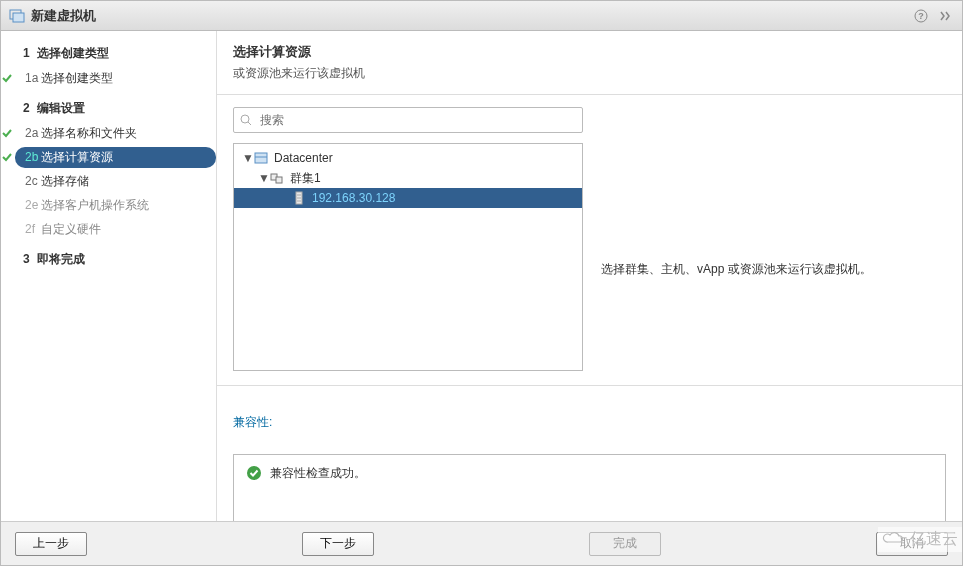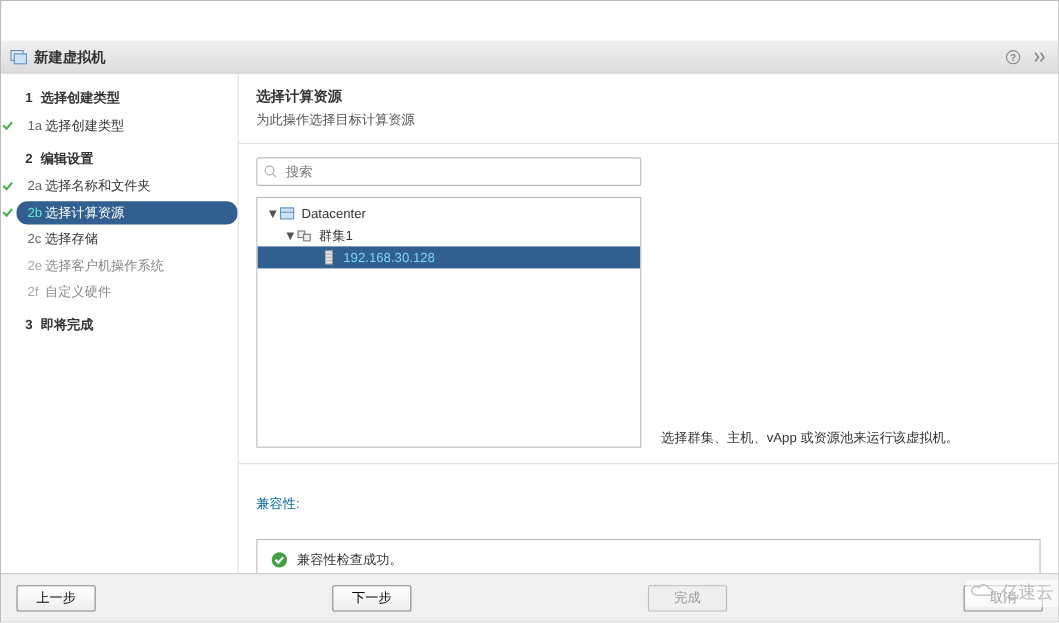--- a/index.html
+++ b/index.html
@@ -21,21 +21,20 @@
 
   .titlebar {
     height: 30px;
     background: linear-gradient(#f0f0f0, #dcdcdc);
     border-bottom: 1px solid #bbb;
     display: flex; align-items: center;
     padding: 0 8px;
     font-weight: bold;
     font-size: 13px;
     color: #333;
-    margin-top: 36px;
   }
   .titlebar .title-icon { margin-right: 6px; display:inline-flex; }
   .titlebar .spacer { flex: 1; }
   .titlebar .tb-icon { margin-left: 6px; color: #666; cursor: pointer; display:inline-flex; align-items:center; justify-content:center; width:18px; height:18px; }
 
   .body {
     flex: 1;
     display: flex;
     overflow: hidden;
     background: #fff;
@@ -75,21 +74,21 @@
     padding: 12px 16px 0 16px;
     overflow: hidden;
   }
   .main-title { font-weight: bold; font-size: 13px; margin-bottom: 4px; }
   .main-subtitle { color: #555; margin-bottom: 12px; }
   .hr { border-top:1px solid #ddd; margin: 0 -16px 12px -16px; }
 
   .content-row {
     display: flex;
     gap: 18px;
-    align-items: flex-end;
+    align-items: center;
   }
   .left-panel { width: 350px; display:flex; flex-direction:column; }
   .search-box {
     border: 1px solid #bbb;
     border-radius: 2px;
     height: 26px;
     display:flex; align-items:center;
     padding: 0 6px;
     margin-bottom: 10px;
     color:#888;
@@ -277,21 +276,21 @@
 
       <div class="step-group-header" style="margin-top:6px;">
         <span class="num">3</span>
         <span>即将完成</span>
       </div>
 
     </div>
 
     <div class="main">
       <div class="main-title">选择计算资源</div>
-      <div class="main-subtitle">为此操作选择目标计算资源</div>
+      <div class="main-subtitle">或资源池来运行该虚拟机</div>
       <div class="hr"></div>
 
       <div class="content-row">
         <div class="left-panel">
           <div class="search-box">
             <span style="margin-right:6px; display:inline-flex;">
               <svg width="12" height="12" viewBox="0 0 12 12">
                   <circle cx="5" cy="5" r="4" fill="none" stroke="#aaa"></circle>
                   <line x1="8" y1="8" x2="11" y2="11" stroke="#aaa"></line>
                 </svg>

